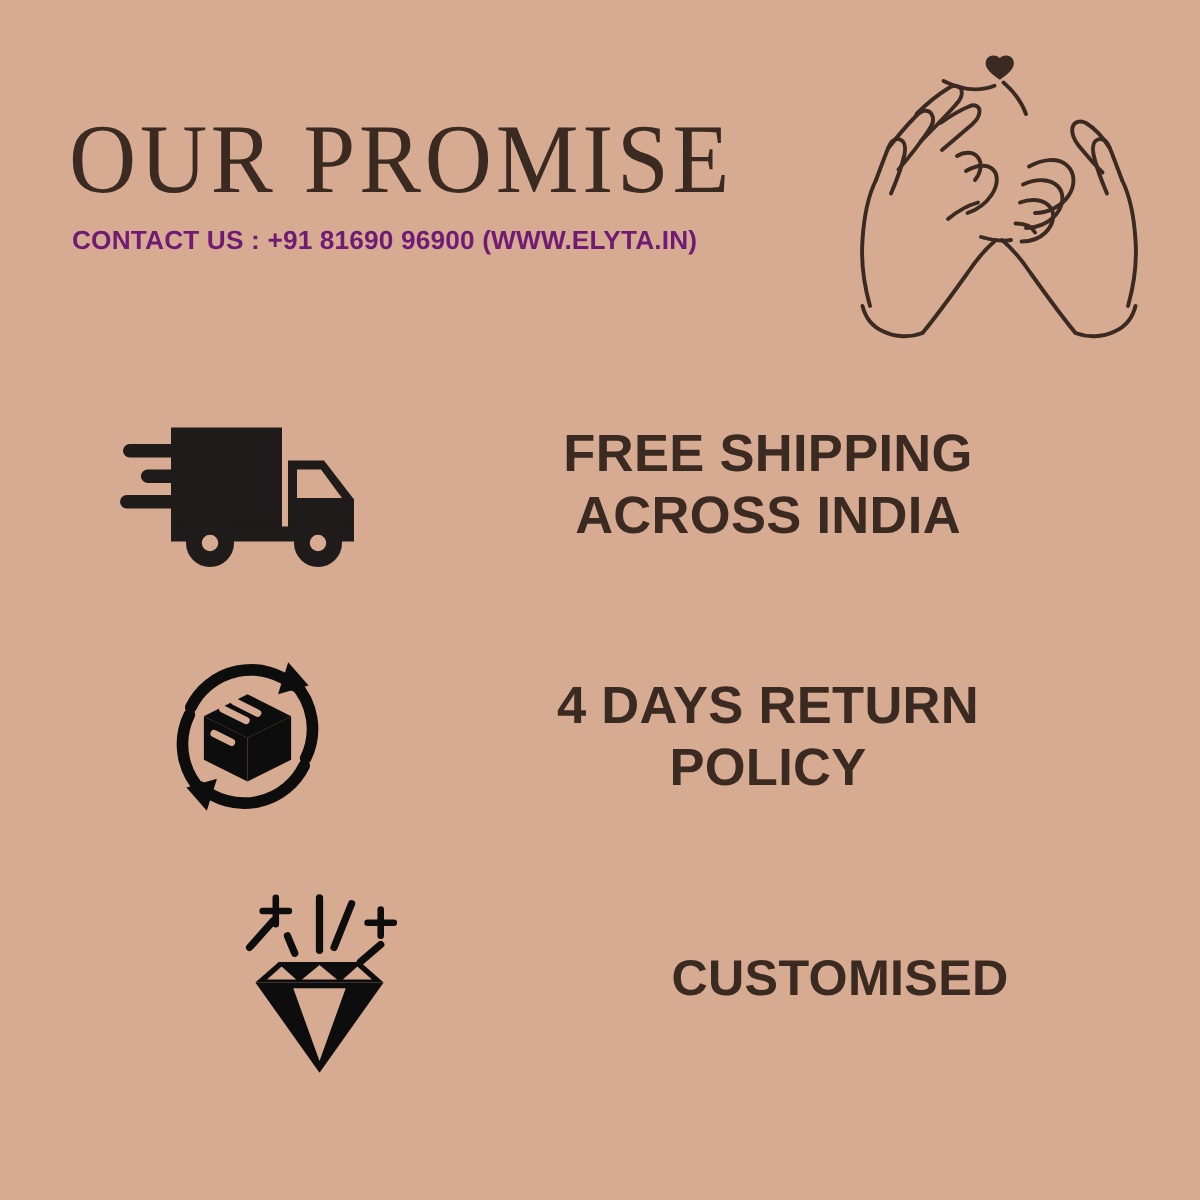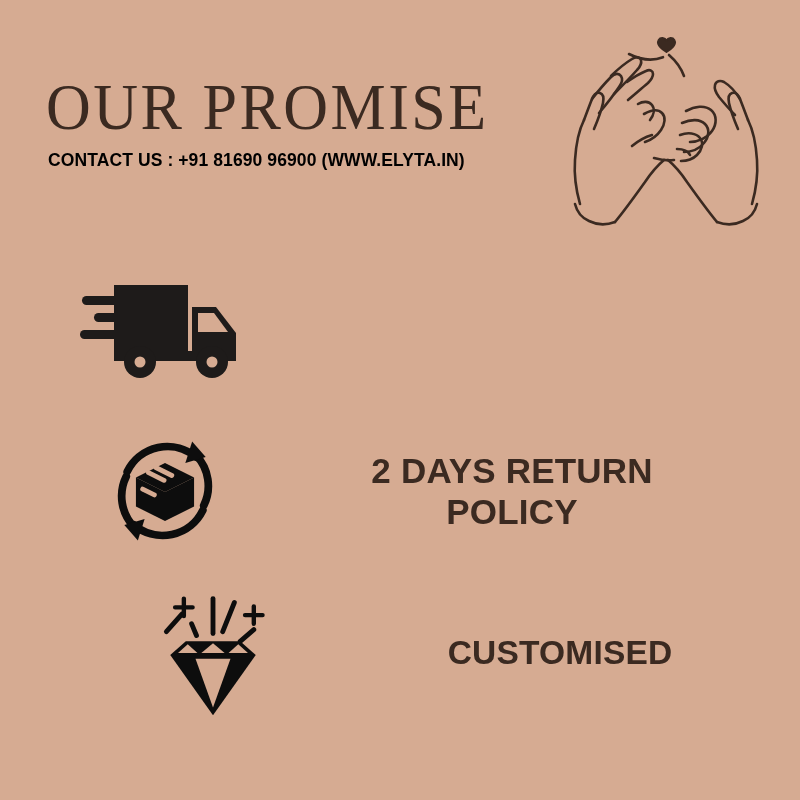--- a/index.html
+++ b/index.html
@@ -47,21 +47,21 @@
     white-space: nowrap;
     transform: scaleY(1.06);
     transform-origin: left top;
   }
   .contact-line {
     margin: 12px 0 0 2px;
     font-family: "Liberation Sans", sans-serif;
     font-size: 17.5px;
     font-weight: bold;
     letter-spacing: 0.1px;
-    color: #000000;
+    color: #701a75;
     white-space: nowrap;
   }
 
   .hands-art {
     position: absolute;
     left: 532px;
     top: 18px;
     width: 268px;
     height: 222px;
   }
@@ -177,20 +177,22 @@
 
           <rect x="34" y="88" width="122" height="10"></rect>
 
           <circle cx="60" cy="99" r="16"></circle>
           <circle cx="60" cy="99" r="5.5" fill="#d6ab92"></circle>
           <circle cx="132" cy="99" r="16"></circle>
           <circle cx="132" cy="99" r="5.5" fill="#d6ab92"></circle>
         </svg>
       </div>
       <div class="feature-label">
+        <span class="l1">FREE SHIPPING</span>
+        <span class="l2">ACROSS INDIA</span>
       </div>
     </div>
 
     <div class="feature-row row-1">
       <div class="feature-icon">
         <svg viewBox="0 0 130 130" width="126" height="126" fill="none">
 
           <path d="M97 28a46 46 0 0 1 8 52" stroke="#0d0d0d" stroke-width="8" stroke-linecap="round"></path>
           <path d="M33 102a46 46 0 0 1-8-52" stroke="#0d0d0d" stroke-width="8" stroke-linecap="round"></path>
           <path d="M26 45A46 46 0 0 1 97 30" stroke="#0d0d0d" stroke-width="8" stroke-linecap="round"></path>
@@ -203,21 +205,21 @@
           <path d="M35 51v30l30 15V66z" fill="#0d0d0d"></path>
           <path d="M95 51v30L65 96V66z" fill="#0d0d0d"></path>
 
           <path d="M56 41l16 8" stroke="#d6ab92" stroke-width="5" stroke-linecap="round"></path>
           <path d="M48 46l16 8" stroke="#d6ab92" stroke-width="5" stroke-linecap="round"></path>
 
           <path d="M42 63l12 6" stroke="#d6ab92" stroke-width="5" stroke-linecap="round"></path>
         </svg>
       </div>
       <div class="feature-label">
-        <span class="l1">2 DAYS RETURN</span>
+        <span class="l1">4 DAYS RETURN</span>
         <span class="l2">POLICY</span>
       </div>
     </div>
 
     <div class="feature-row row-2">
       <div class="feature-icon">
         <svg viewBox="0 0 140 140" width="136" height="136" fill="none">
 
           <g stroke="#0d0d0d" stroke-width="5" stroke-linecap="round">
             <path d="M22 48L38 30"></path>

